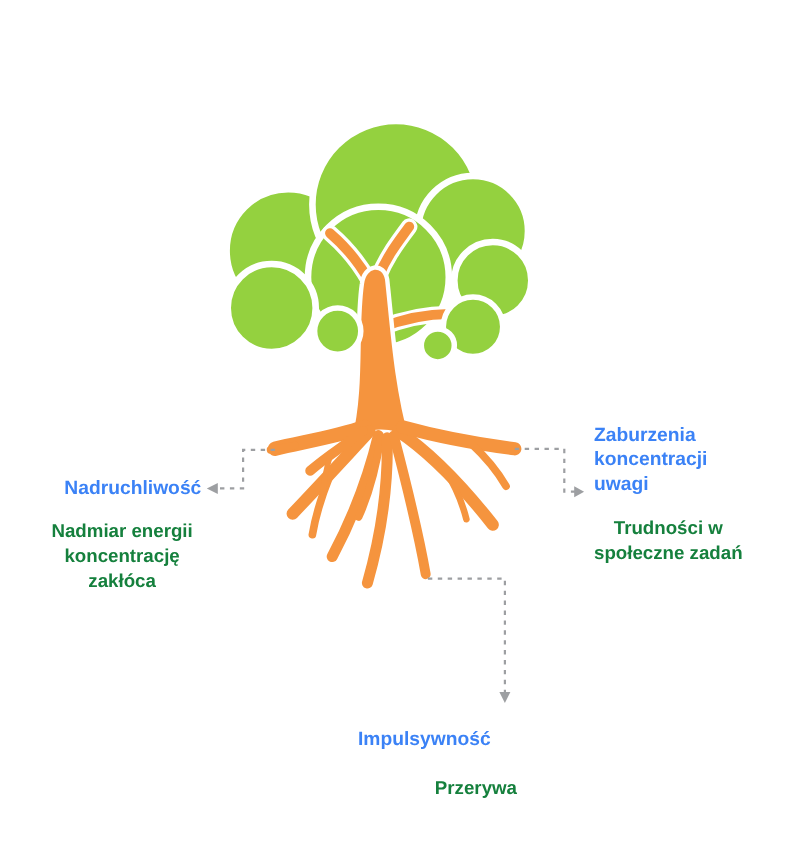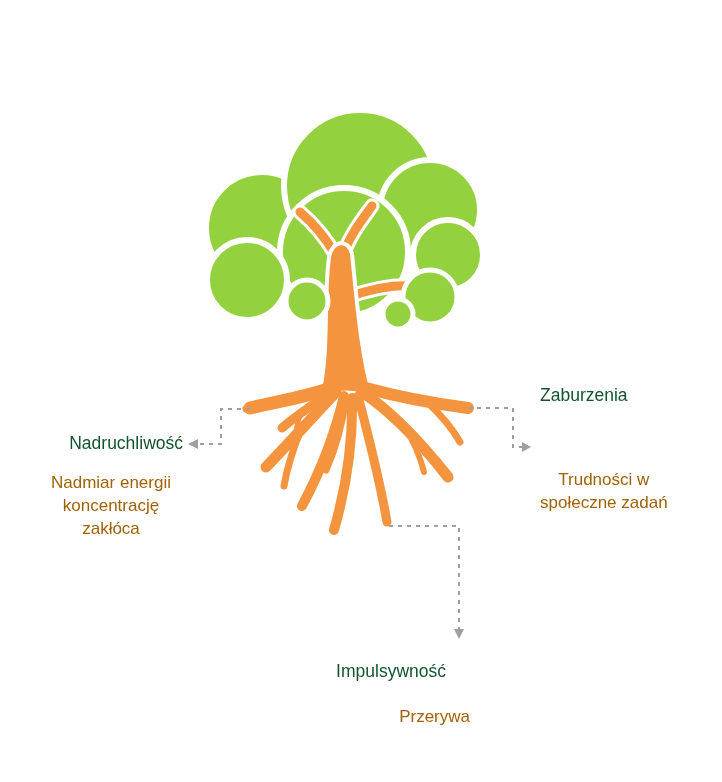--- a/index.html
+++ b/index.html
@@ -18,28 +18,28 @@
   .stage svg {
     position: absolute;
     left: 0;
     top: 0;
   }
   .label {
     position: absolute;
     white-space: nowrap;
   }
   .label-title {
-    color: #14532d;
-    font-weight: 400;
+    color: #3b82f6;
+    font-weight: 700;
     font-size: 17.5px;
     line-height: 22px;
   }
   .label-desc {
-    color: #a16207;
-    font-weight: 400;
+    color: #15803d;
+    font-weight: 700;
     font-size: 17px;
     line-height: 23px;
   }
   .title-left  { top: 432px; right: 539px; }
   .desc-left   { top: 471px; left: 28px; width: 166px; text-align: center; white-space: normal; }
   .title-right { top: 384px; left: 540px; text-align: left; }
   .desc-right  { top: 468px; left: 540px; text-align: center; }
   .title-bottom{ top: 660px; right: 276px; text-align: left; }
   .desc-bottom { top: 662px; left: 330px; width: 140px; text-align: right; white-space: normal; line-height: 22px; margin-top: 44px; }
 </style>
@@ -113,20 +113,22 @@
 
   <div class="label label-title title-left">Nadruchliwość</div>
   <div class="label label-desc desc-left">
     <div>Nadmiar energii</div>
     <div>koncentrację</div>
     <div>zakłóca</div>
   </div>
 
   <div class="label label-title title-right">
     <div>Zaburzenia</div>
+    <div>koncentracji</div>
+    <div>uwagi</div>
   </div>
   <div class="label label-desc desc-right">
     <div>Trudności w</div>
     <div>społeczne zadań</div>
   </div>
 
   <div class="label label-title title-bottom">Impulsywność</div>
   <div class="label label-desc desc-bottom">
     <div>Przerywa</div>
   </div>

